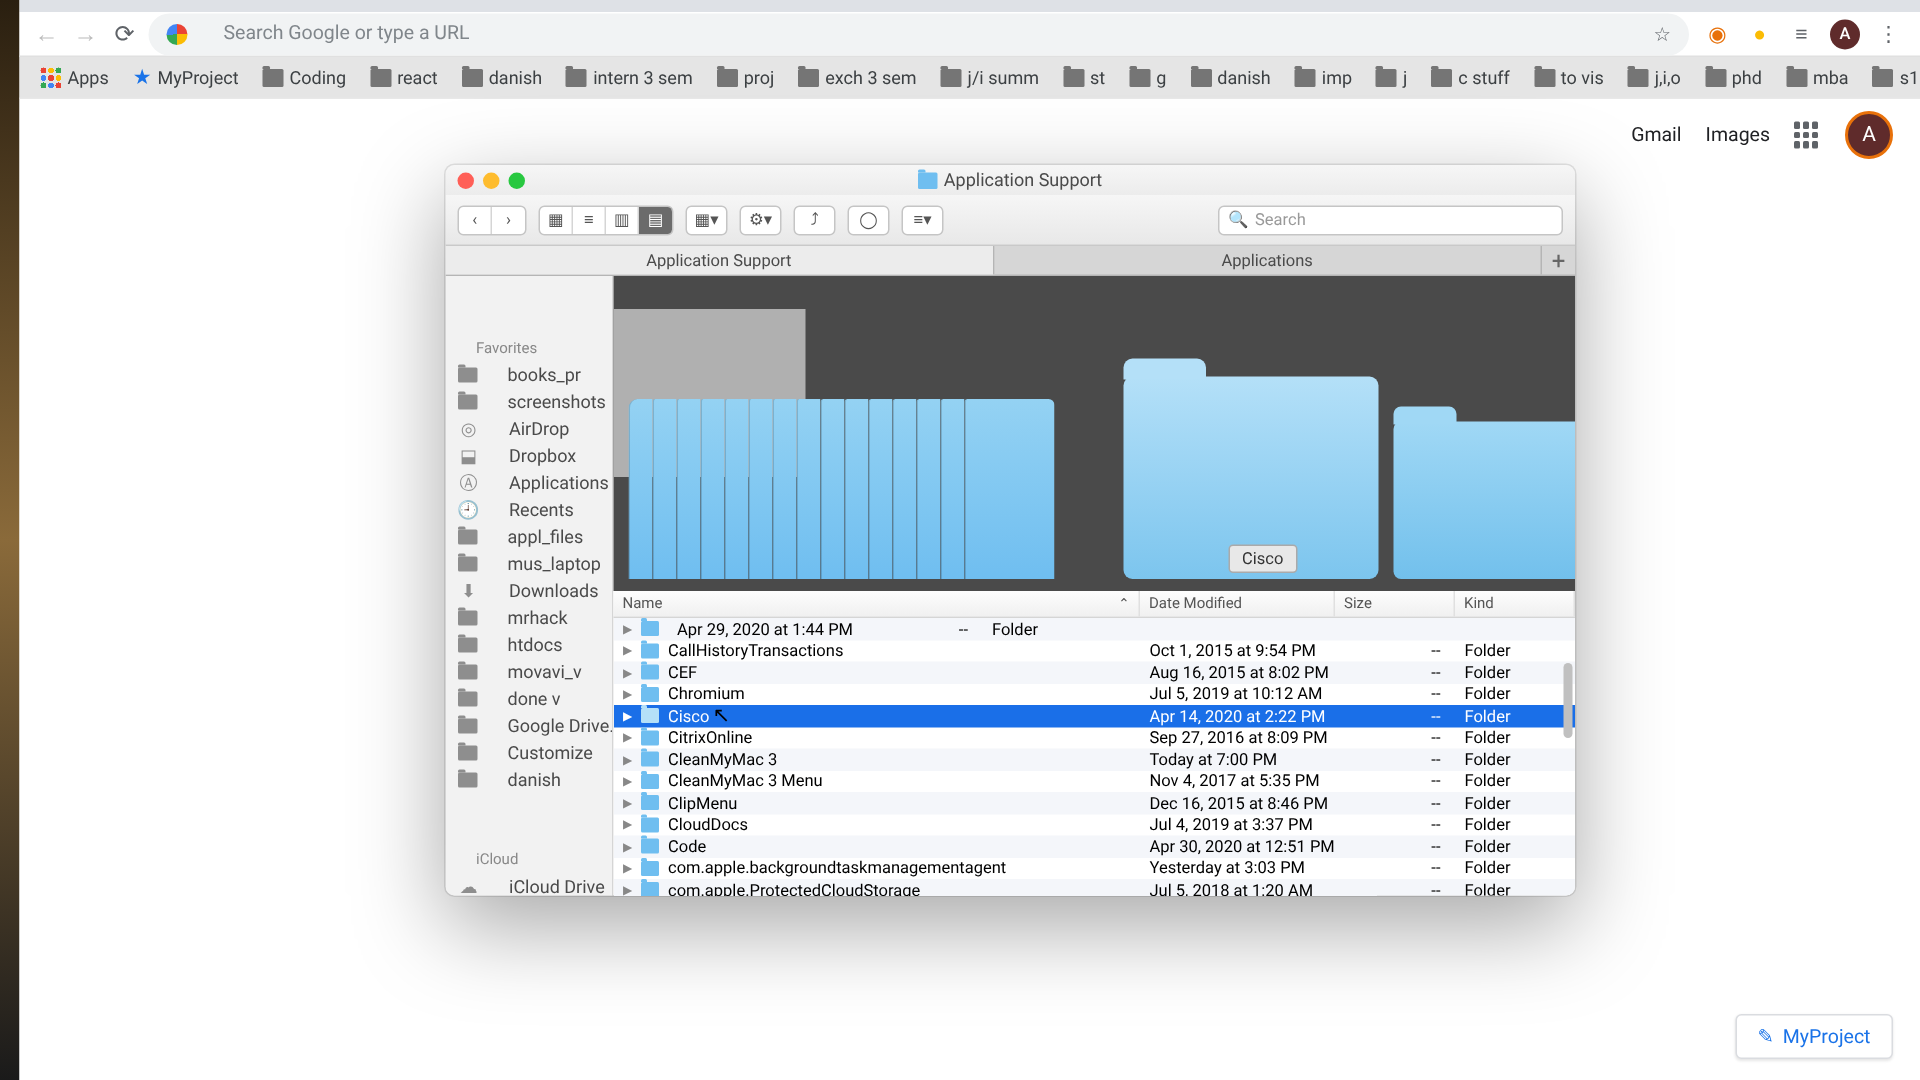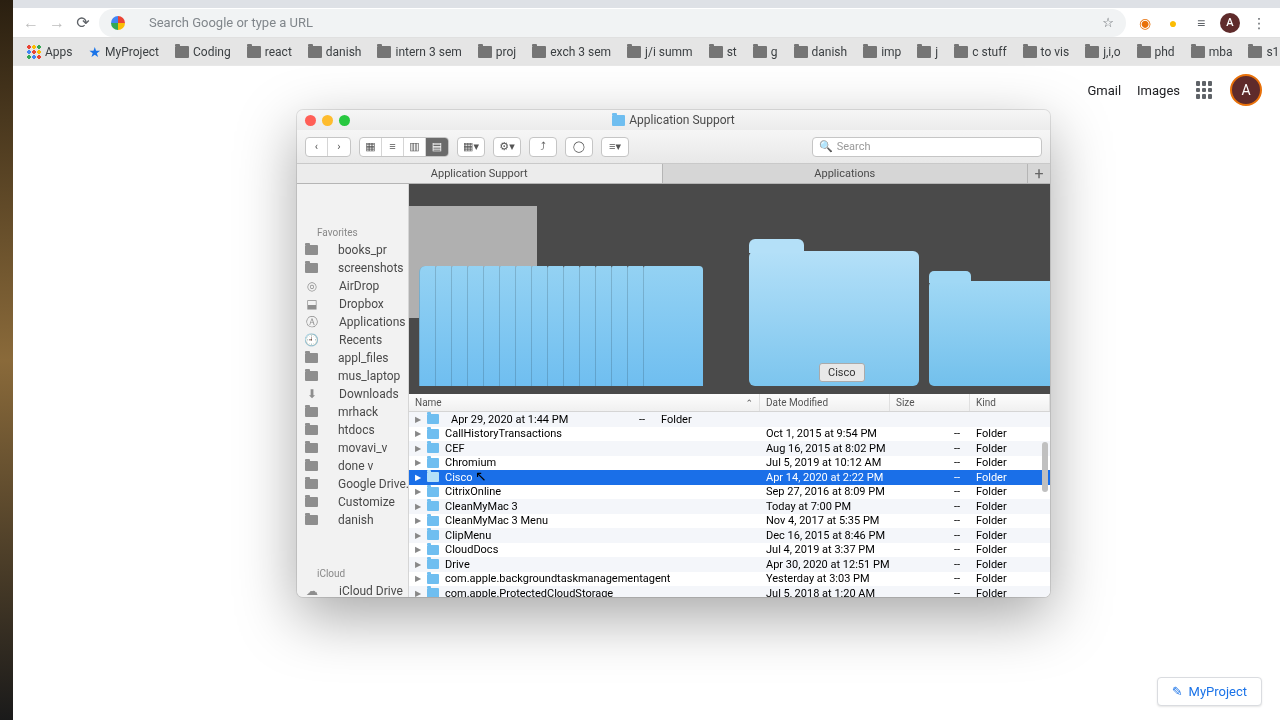--- a/index.html
+++ b/index.html
@@ -466,21 +466,21 @@
             <span class="tri">▶</span>
             <span class="ficon"></span>
             <span class="fname">CloudDocs</span>
             <span class="fdate">Jul 4, 2019 at 3:37 PM</span>
             <span class="fsize">--</span>
             <span class="fkind">Folder</span>
           </div>
           <div class="row odd">
             <span class="tri">▶</span>
             <span class="ficon"></span>
-            <span class="fname">Drive</span>
+            <span class="fname">Code</span>
             <span class="fdate">Apr 30, 2020 at 12:51 PM</span>
             <span class="fsize">--</span>
             <span class="fkind">Folder</span>
           </div>
           <div class="row">
             <span class="tri">▶</span>
             <span class="ficon"></span>
             <span class="fname">com.apple.backgroundtaskmanagementagent</span>
             <span class="fdate">Yesterday at 3:03 PM</span>
             <span class="fsize">--</span>

